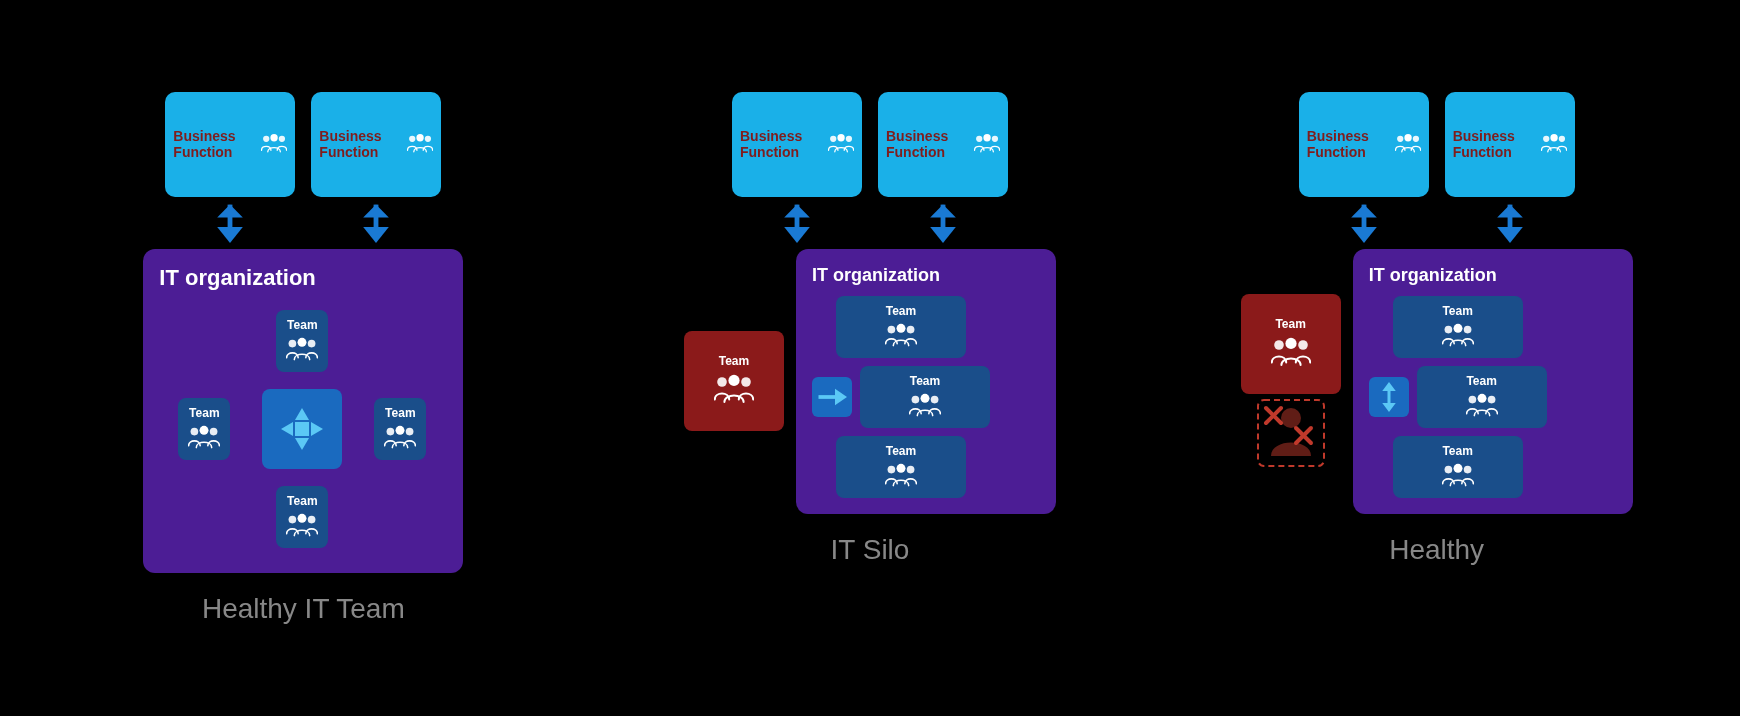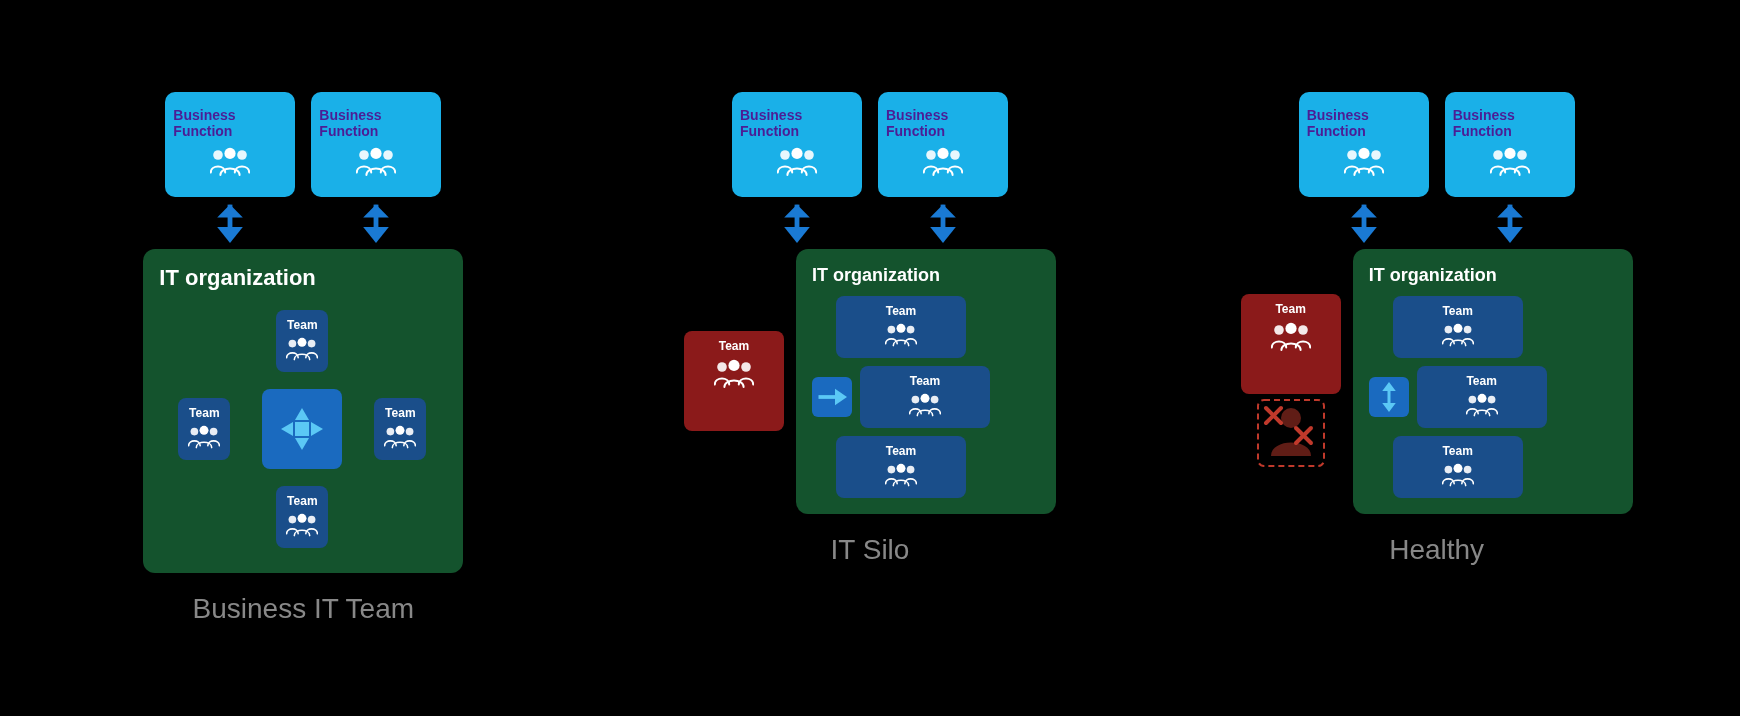--- a/index.html
+++ b/index.html
@@ -34,24 +34,24 @@
       flex-direction: row;
       gap: 16px;
       margin-bottom: 0px;
     }
     .bf-box {
       background: #1ab0e8;
       border-radius: 10px;
       width: 130px;
       height: 105px;
       display: flex;
-      flex-direction: column;
+      flex-direction: row;
       align-items: center;
       justify-content: center;
-      color: #4c1d95;
+      color: #7f1d1d;
       font-size: 14px;
       font-weight: 600;
       gap: 6px;
       padding: 8px;
     }
     
     .arrow-row {
       display: flex;
       flex-direction: row;
       gap: 16px;
@@ -62,21 +62,21 @@
       display: flex;
       justify-content: center;
       align-items: center;
     }
     .arrow-down svg {
       width: 40px;
       height: 40px;
     }
     
     .it-org-box {
-      background: #14532d;
+      background: #4c1d95;
       border-radius: 12px;
       padding: 16px 16px 16px 16px;
       position: relative;
       display: flex;
       flex-direction: column;
       align-items: flex-start;
     }
     .it-org-label {
       color: white;
       font-size: 22px;
@@ -84,21 +84,21 @@
       margin-bottom: 10px;
       white-space: nowrap;
     }
     
     .team-box {
       background: #1a4e8a;
       border-radius: 8px;
       display: flex;
       flex-direction: column;
       align-items: center;
-      justify-content: flex-start;
+      justify-content: center;
       color: white;
       font-size: 12px;
       font-weight: 600;
       gap: 4px;
       padding: 8px 10px;
     }
     .team-box.red {
       background: #8b1a1a;
     }
     
@@ -276,21 +276,21 @@
             <path d="M1 32 C1 22 19 22 19 32" stroke="white" stroke-width="2.5" fill="none" stroke-linecap="round"></path>
             <circle cx="25" cy="8" r="7" fill="white"></circle>
             <path d="M13 35 C13 24 37 24 37 35" stroke="white" stroke-width="2.5" fill="none" stroke-linecap="round"></path>
             <circle cx="40" cy="10" r="6" fill="white" fill-opacity="0.9"></circle>
             <path d="M31 32 C31 22 49 22 49 32" stroke="white" stroke-width="2.5" fill="none" stroke-linecap="round"></path>
           </svg>
         </div>
         <div></div>
       </div>
     </div>
-    <div class="caption">Business IT Team</div>
+    <div class="caption">Healthy IT Team</div>
   </div>
 
   <div class="diagram">
 
     <div class="bf-row">
       <div class="bf-box">
         <span>Business Function</span>
         <svg class="people-svg" viewBox="0 0 50 40" fill="none">
           <circle cx="10" cy="10" r="6" fill="white" fill-opacity="0.9"></circle>
           <path d="M1 32 C1 22 19 22 19 32" stroke="white" stroke-width="2.5" fill="none" stroke-linecap="round"></path>

